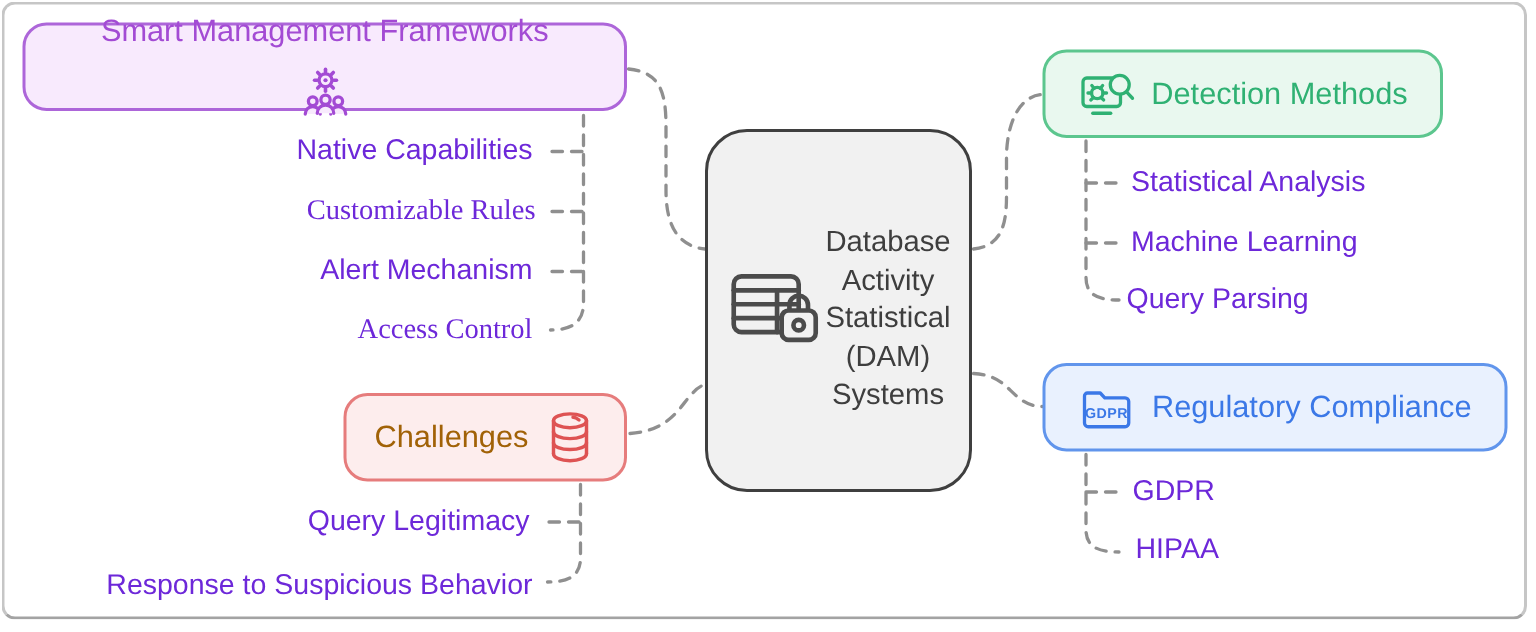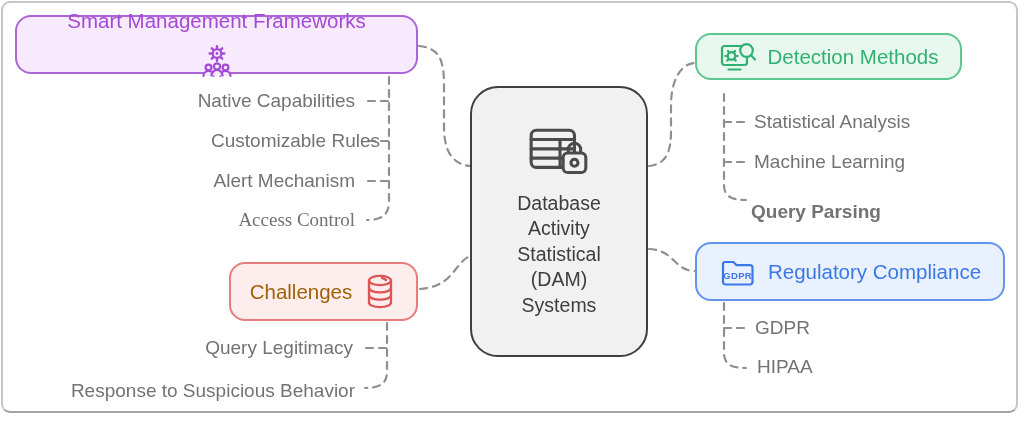--- a/index.html
+++ b/index.html
@@ -18,46 +18,46 @@
 
   .box{
     position:absolute;display:flex;align-items:center;justify-content:center;
     gap:11px;border-radius:16px;border:2px solid;box-sizing:border-box;
   }
   .box .box-label{font-size:20.5px;font-weight:500;white-space:nowrap;}
   .box.purple{left:15px;top:15px;width:403px;height:59px;background:#f8eafd;border-color:#ad66d9;flex-direction:column;}
   .box.purple .box-label{color:#a34bd4;}
   .box.red{left:229px;top:262px;width:189px;height:59px;background:#fdeded;border-color:#e67c7c;}
   .box.red .box-label{color:#a16207;}
-  .box.green{left:695px;top:33px;width:267px;height:47px;background:#e9f8ef;border-color:#5cc68e;}
+  .box.green{left:695px;top:33px;width:267px;height:59px;background:#e9f8ef;border-color:#5cc68e;}
   .box.green .box-label{color:#2fb173;}
   .box.blue{left:695px;top:242px;width:310px;height:59px;background:#e9f1fe;border-color:#6195ec;}
   .box.blue .box-label{color:#3b78e7;}
   .icon{display:inline-flex;align-items:center;justify-content:center;}
 
   .center-node{
-    position:absolute;left:470px;top:86px;width:178px;height:271px;
+    position:absolute;left:470px;top:86px;width:178px;height:242px;
     background:#f1f1f1;border:2.5px solid #3f3f3f;border-radius:28px;
-    box-sizing:border-box;display:flex;flex-direction:column;align-items:center;
+    box-sizing:border-box;display:flex;flex-direction:row;align-items:center;
     justify-content:center;padding-top:2px;
   }
   .center-text{margin-top:10px;text-align:center;color:#3e3e3e;
     font-size:19.5px;font-weight:500;line-height:25.5px;}
 
-  .leaf{position:absolute;font-size:19px;font-weight:500;color:#737373;white-space:nowrap;line-height:22px;}
+  .leaf{position:absolute;font-size:19px;font-weight:500;color:#6d28d9;white-space:nowrap;line-height:22px;}
   .leaf.ralign{text-align:right;}
   .l0c0{right:669px;top:90px;}
-  .l0c1{right:644px;top:130px;}
+  .l0c1{right:667px;top:130px;font-family:Liberation Serif, serif;}
   .l0c2{right:669px;top:170px;}
   .l0c3{right:669px;top:209px;font-family:Liberation Serif, serif;}
   .l1c0{right:671px;top:337px;}
   .l1c1{right:669px;top:380px;}
   .l2c0{left:754px;top:111px;}
   .l2c1{left:754px;top:151px;}
-  .l2c2{left:751px;top:201px;font-weight:bold;}
+  .l2c2{left:751px;top:189px;}
   .l3c0{left:755px;top:317px;}
   .l3c1{left:757px;top:356px;text-align:center;}
 </style>
 </head>
 <body>
 
 <div class="frame"></div>
 
 <div class="canvas">
 

